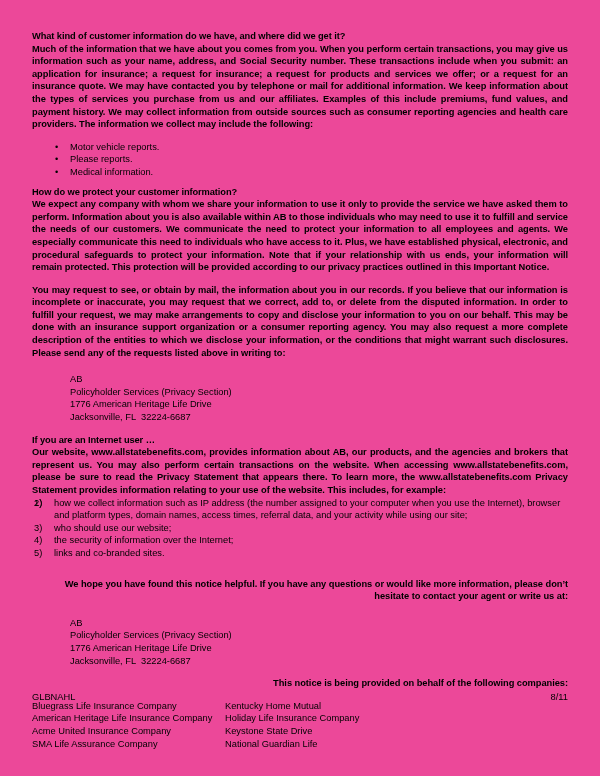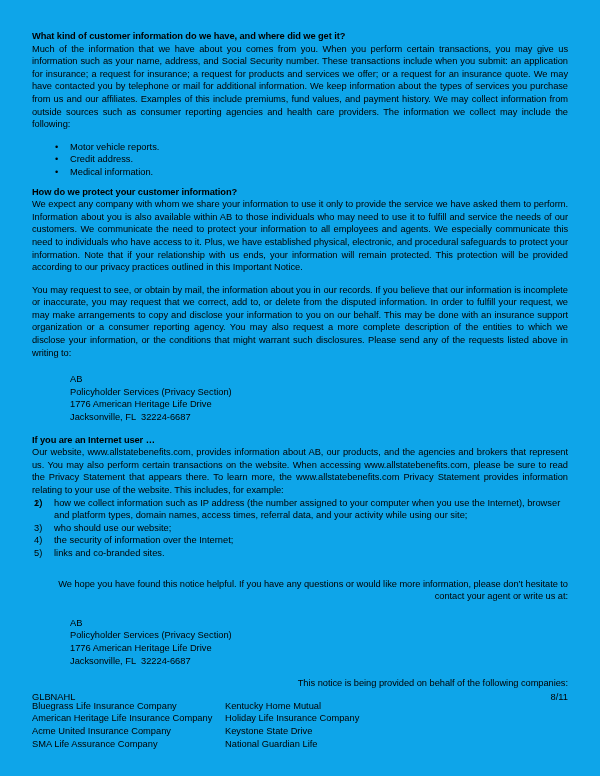--- a/index.html
+++ b/index.html
@@ -12,39 +12,39 @@
     width: 600px;
     height: 776px;
     font-family: "Liberation Sans", sans-serif;
     color: #000000;
     -webkit-font-smoothing: antialiased;
   }
   .page {
     position: relative;
     width: 600px;
     height: 776px;
-    background: #0ea5e9;
+    background: #ec4899;
     box-sizing: border-box;
     padding: 30px 32px 0 32px;
     overflow: hidden;
   }
   .content {
     width: 536px;
   }
   h2.section-heading {
     font-size: 9.3px;
     font-weight: bold;
     margin: 0;
     padding: 0;
     line-height: 12.6px;
     letter-spacing: -0.01em;
   }
   p.body-text {
     font-size: 9.3px;
-    font-weight: normal;
+    font-weight: bold;
     margin: 0;
     padding: 0;
     line-height: 12.6px;
     text-align: justify;
     text-justify: inter-word;
     letter-spacing: -0.005em;
   }
   p.body-text.ragged {
     text-align: right;
   }
@@ -145,21 +145,21 @@
 
     <div class="gap-md"></div>
 
     <ul class="bullet-list">
       <li>
         <span class="bullet-mark">•</span>
         <span>Motor vehicle reports.</span>
       </li>
       <li>
         <span class="bullet-mark">•</span>
-        <span>Credit address.</span>
+        <span>Please reports.</span>
       </li>
       <li>
         <span class="bullet-mark">•</span>
         <span>Medical information.</span>
       </li>
     </ul>
 
     <div class="gap-sm"></div>
 
     <h2 class="section-heading">How do we protect your customer information?</h2>

